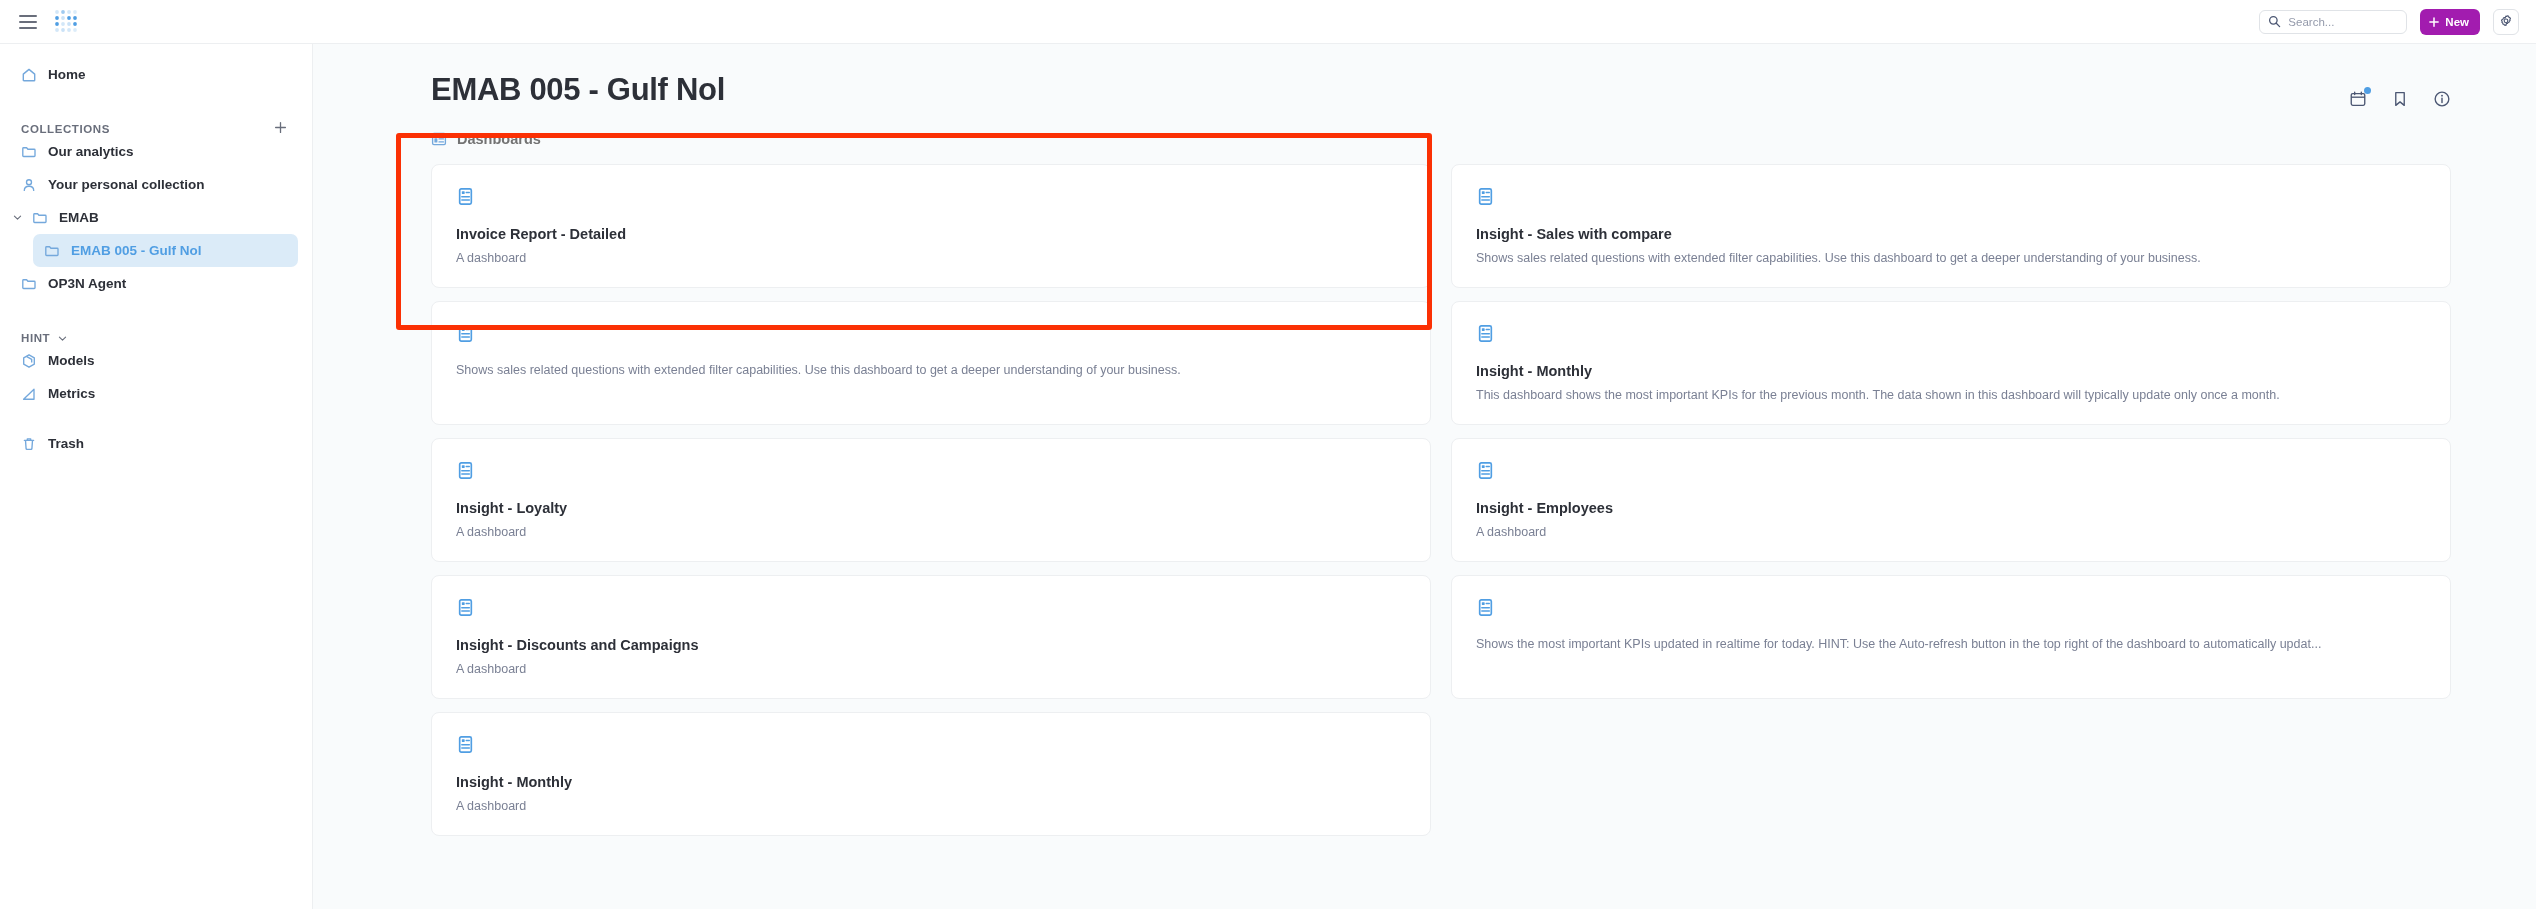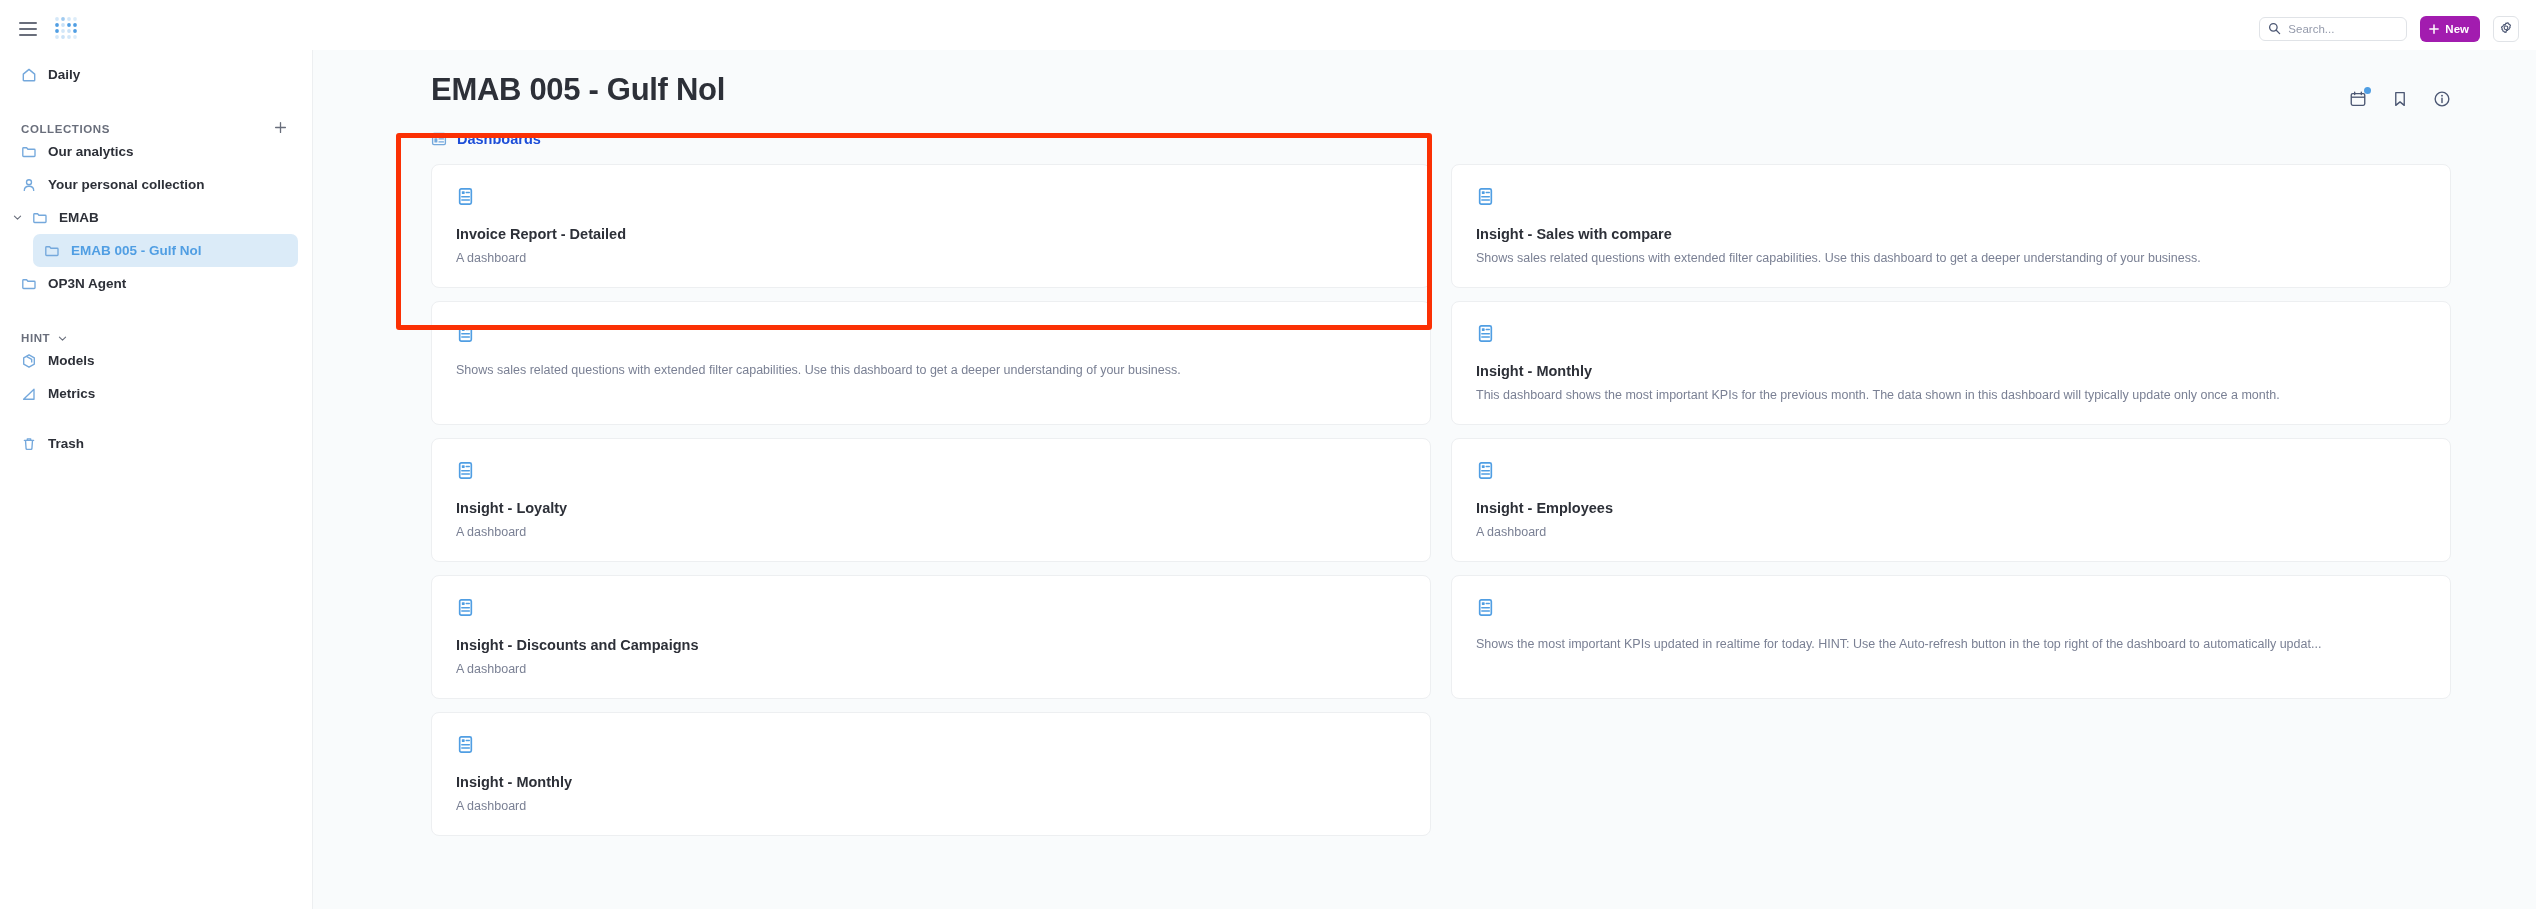--- a/index.html
+++ b/index.html
@@ -7,21 +7,21 @@
     width: 2536px;
     height: 909px;
     font-family: "Liberation Sans", sans-serif;
     background: #ffffff;
     overflow: hidden;
   }
 
   
   .topbar {
     position: absolute;
-    top: 7px; left: 0;
+    top: 0; left: 0;
     width: 2536px;
     height: 43px;
     background: #ffffff;
     display: flex;
     align-items: center;
     z-index: 20;
   }
   .topbar-left {
     display: flex;
     align-items: center;
@@ -185,21 +185,21 @@
     background: #509EE3;
   }
 
   .section-head {
     display: flex;
     align-items: center;
     gap: 10px;
     padding: 23px 0 0 118px;
     font-size: 14.5px;
     font-weight: bold;
-    color: #1d4ed8;
+    color: #737373;
   }
 
   .grid {
     display: grid;
     grid-template-columns: 1fr 1fr;
     gap: 13px 20px;
     padding: 17px 85px 0 118px;
   }
   .card {
     background: #ffffff;
@@ -296,21 +296,21 @@
 </div>
 
 <div class="sidebar">
 
   <div class="nav-row">
     <span class="icn">
       <svg width="16" height="16" viewBox="0 0 16 16">
         <path d="M2.3 7.1L8 2.4l5.7 4.7v6.1a.6.6 0 01-.6.6H2.9a.6.6 0 01-.6-.6z" fill="none" stroke="#74A8DC" stroke-width="1.4" stroke-linejoin="round"></path>
       </svg>
     </span>
-    <span>Daily</span>
+    <span>Home</span>
   </div>
 
   <div class="section-label">
     <span>COLLECTIONS</span>
     <span class="plus">
       <svg width="15" height="15" viewBox="0 0 16 16">
         <line x1="8" y1="2.8" x2="8" y2="13.2" stroke="#696E7B" stroke-width="1.4" stroke-linecap="round"></line>
         <line x1="2.8" y1="8" x2="13.2" y2="8" stroke="#696E7B" stroke-width="1.4" stroke-linecap="round"></line>
       </svg>
     </span>

